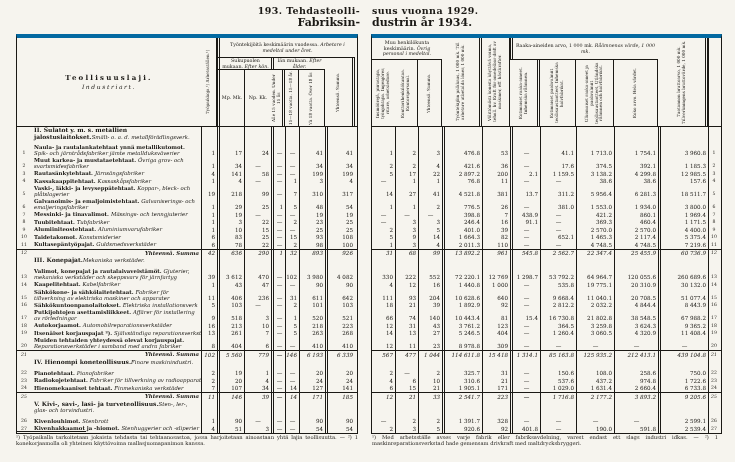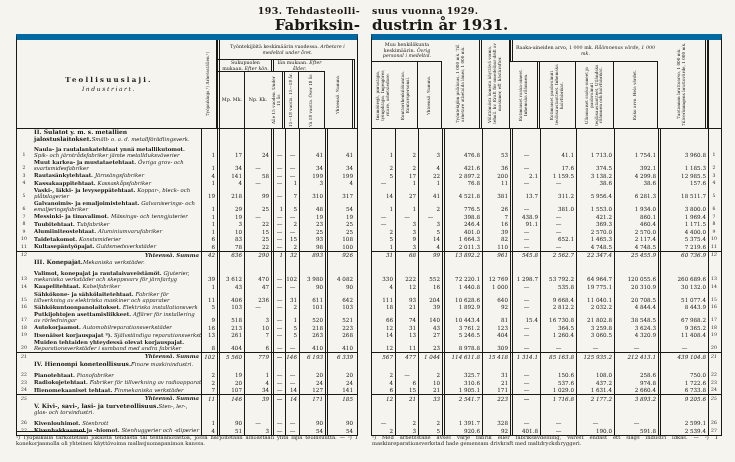--- a/index.html
+++ b/index.html
@@ -2,23 +2,23 @@
 <html><head>
 <meta charset="utf-8">
 <style>
   html,body{margin:0;padding:0;background:#d8d5cc;}
   #canvas{position:relative;width:735px;height:462px;background:#f6f4ee;overflow:hidden;
           font-family:"DejaVu Serif", serif;color:#1b1915;}
   
   .titleL{position:absolute;top:5px;left:120px;width:240px;text-align:right;}
   .titleR{position:absolute;top:5px;left:372px;width:300px;text-align:left;}
   .t1{font-size:9.5px;font-weight:bold;letter-spacing:.4px;}
-  .t2{font-size:15px;font-weight:bold;}
+  .t2{font-size:11px;font-weight:bold;}
   
-  .tbl{position:absolute;top:34px;border-top:6px solid #0369a1;border-bottom:1px solid #1b1915;}
+  .tbl{position:absolute;top:34px;border-top:4px solid #0369a1;border-bottom:1px solid #1b1915;}
   #ltbl{left:16px;width:340px;border-left:1px solid #1b1915;border-right:1px solid #1b1915;}
   #rtbl{left:371px;width:349px;border-left:1px solid #1b1915;border-right:1px solid #1b1915;}
   .lgrid{display:grid;grid-template-columns:14px 170px 16px 27px 27px 14px 14px 26px 30px;}
   .rgrid{display:grid;grid-template-columns:23px 23px 24px 40px 28px 30px 36px 38px 44px 50px 11px;}
   .lhead{grid-template-rows:20px 12px 56px;border-bottom:1.5px solid #1b1915;}
   .rhead{grid-template-rows:22px 66px;border-bottom:1.5px solid #1b1915;}
   .hc{display:flex;align-items:center;justify-content:center;text-align:center;
       font-size:4.8px;line-height:5.4px;padding:1px;overflow:hidden;}
   .hc .svi{font-style:italic;}
   .rot{writing-mode:vertical-rl;transform:rotate(180deg);font-size:4.2px;line-height:4.8px;
@@ -61,21 +61,21 @@
 <body>
 
 <div id="canvas">
 
   <div class="titleL">
     <div class="t1">193.  Tehdasteolli-</div>
     <div class="t2">Fabriksin-</div>
   </div>
   <div class="titleR">
     <div class="t1">suus vuonna 1929.</div>
-    <div class="t2">dustrin år 1931.</div>
+    <div class="t2">dustrin år 1934.</div>
   </div>
 
   <div id="ltbl" class="tbl">
     <div class="lgrid lhead">
       <div class="hc indhead" style="grid-column:1/3;grid-row:1/4;">
         <div>
             <span class="fi">Teollisuuslaji.</span>
         <span class="sv">Industriart.</span>
           </div>
       </div>

